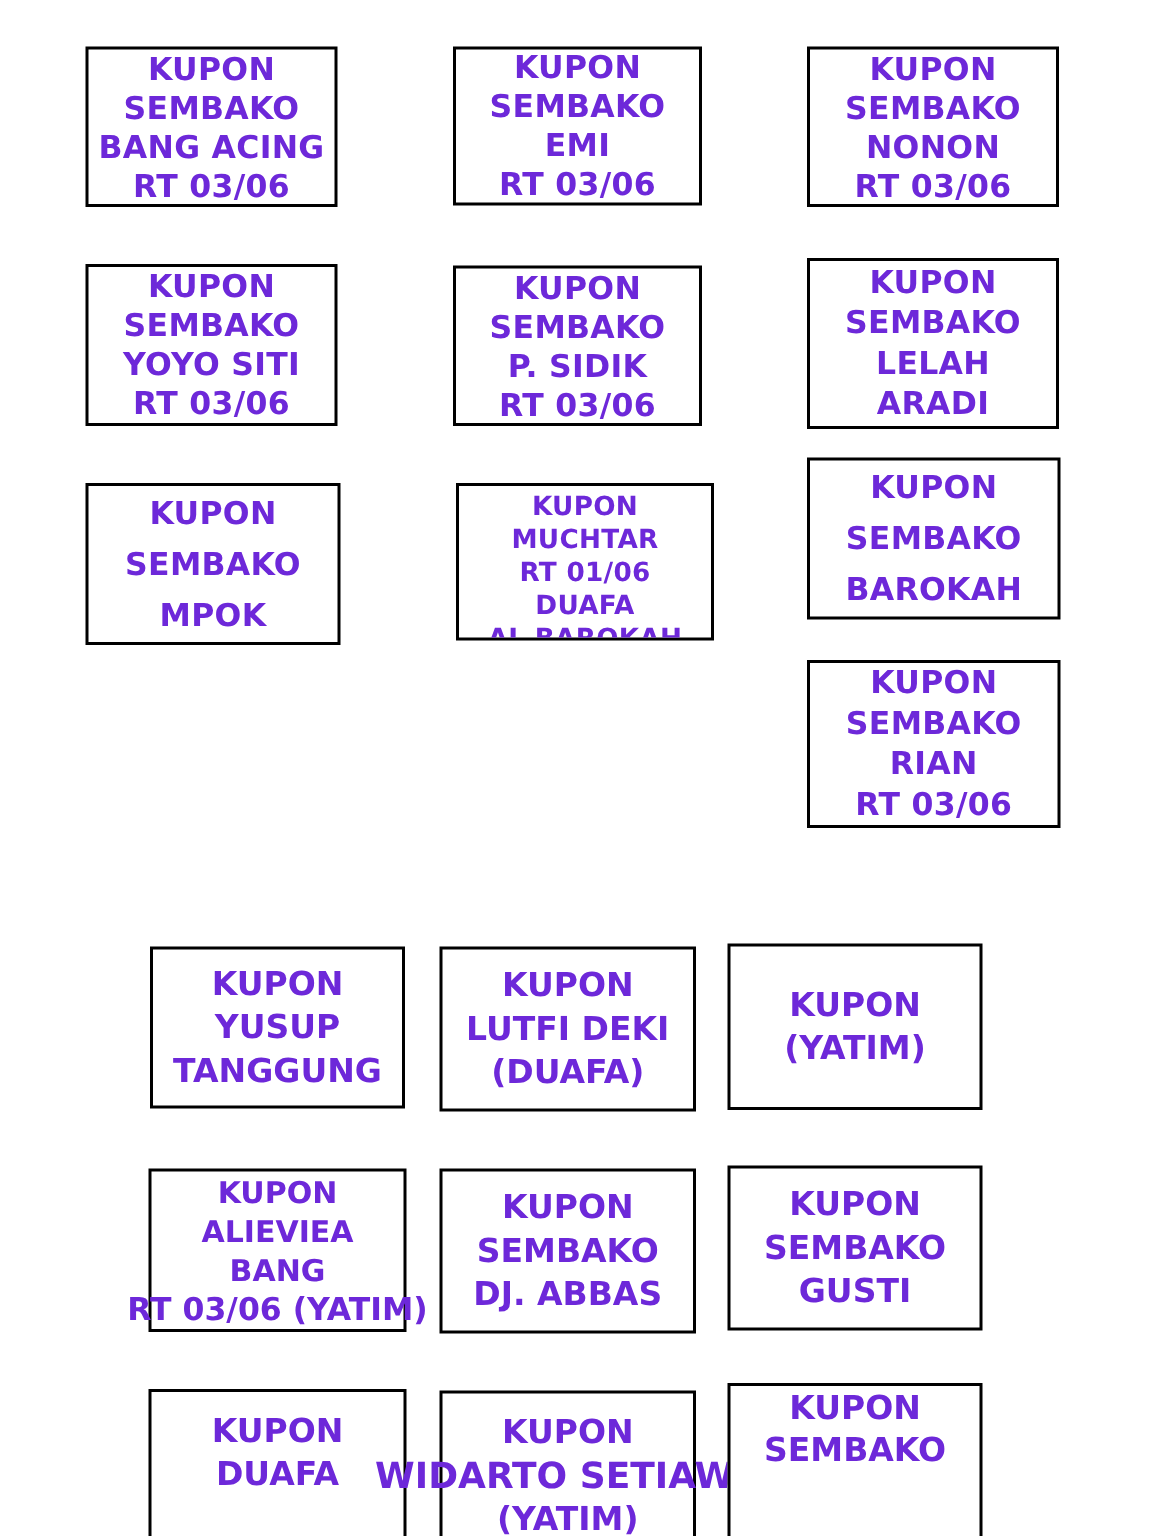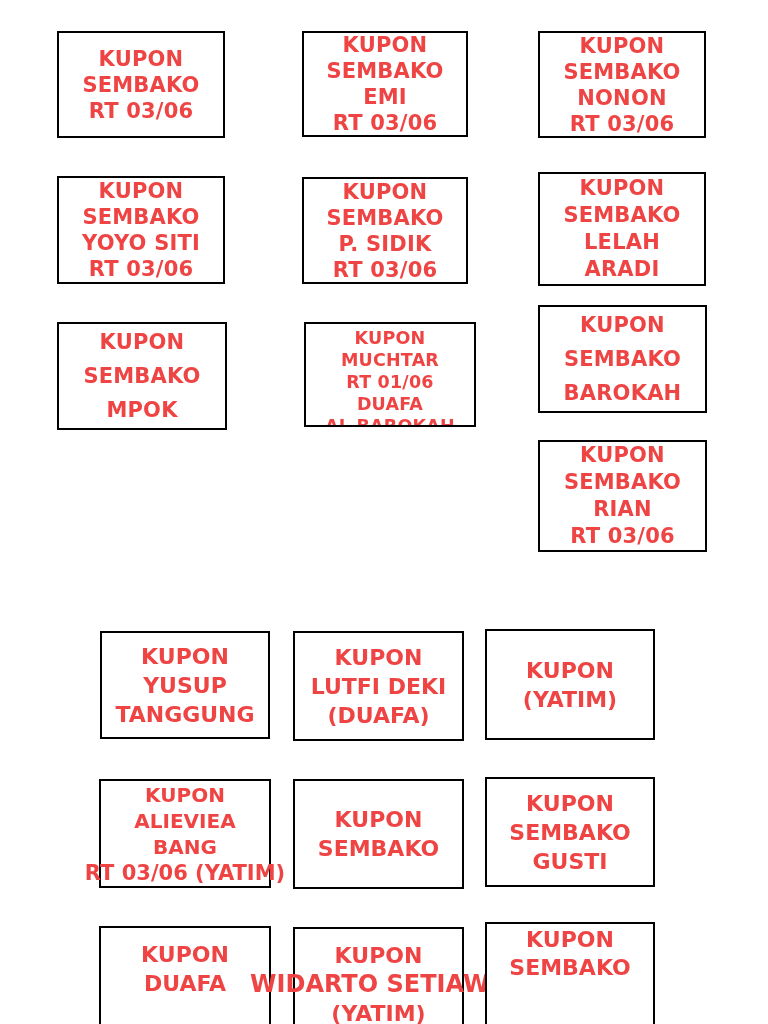--- a/index.html
+++ b/index.html
@@ -8,21 +8,21 @@
     background: #ffffff;
   }
   .page {
     position: relative;
     width: 768px;
     height: 1024px;
     background: #ffffff;
     overflow: hidden;
     font-family: "DejaVu Sans", "Liberation Sans", sans-serif;
     font-weight: bold;
-    color: #ef4444;
+    color: #6d28d9;
   }
   .box {
     position: absolute;
     box-sizing: border-box;
     border: 2px solid #000000;
     background: #ffffff;
     display: flex;
     flex-direction: column;
     align-items: center;
     justify-content: center;
@@ -73,20 +73,21 @@
   .c19 .wide { font-size: 28px; margin-top: 48px; }
 </style>
 </head>
 <body>
 
 <div class="page">
 
   <div class="box s1 c1">
     <div class="ln">KUPON</div>
     <div class="ln">SEMBAKO</div>
+    <div class="ln">BANG ACING</div>
     <div class="ln">RT 03/06</div>
   </div>
   <div class="box s1 c2">
     <div class="ln">KUPON</div>
     <div class="ln">SEMBAKO</div>
     <div class="ln">EMI</div>
     <div class="ln">RT 03/06</div>
   </div>
   <div class="box s1 c3">
     <div class="ln">KUPON</div>
@@ -156,20 +157,21 @@
 
   <div class="box s2 c14">
     <div class="ln">KUPON</div>
     <div class="ln">ALIEVIEA</div>
     <div class="ln">BANG</div>
     <div class="ln wide">RT 03/06 (YATIM)</div>
   </div>
   <div class="box s2 c15">
     <div class="ln">KUPON</div>
     <div class="ln">SEMBAKO</div>
+    <div class="ln">DJ. ABBAS</div>
   </div>
   <div class="box s2 c16">
     <div class="ln">KUPON</div>
     <div class="ln">SEMBAKO</div>
     <div class="ln">GUSTI</div>
   </div>
 
   <div class="box s2 c17">
     <div class="ln">KUPON</div>
     <div class="ln">DUAFA</div>

